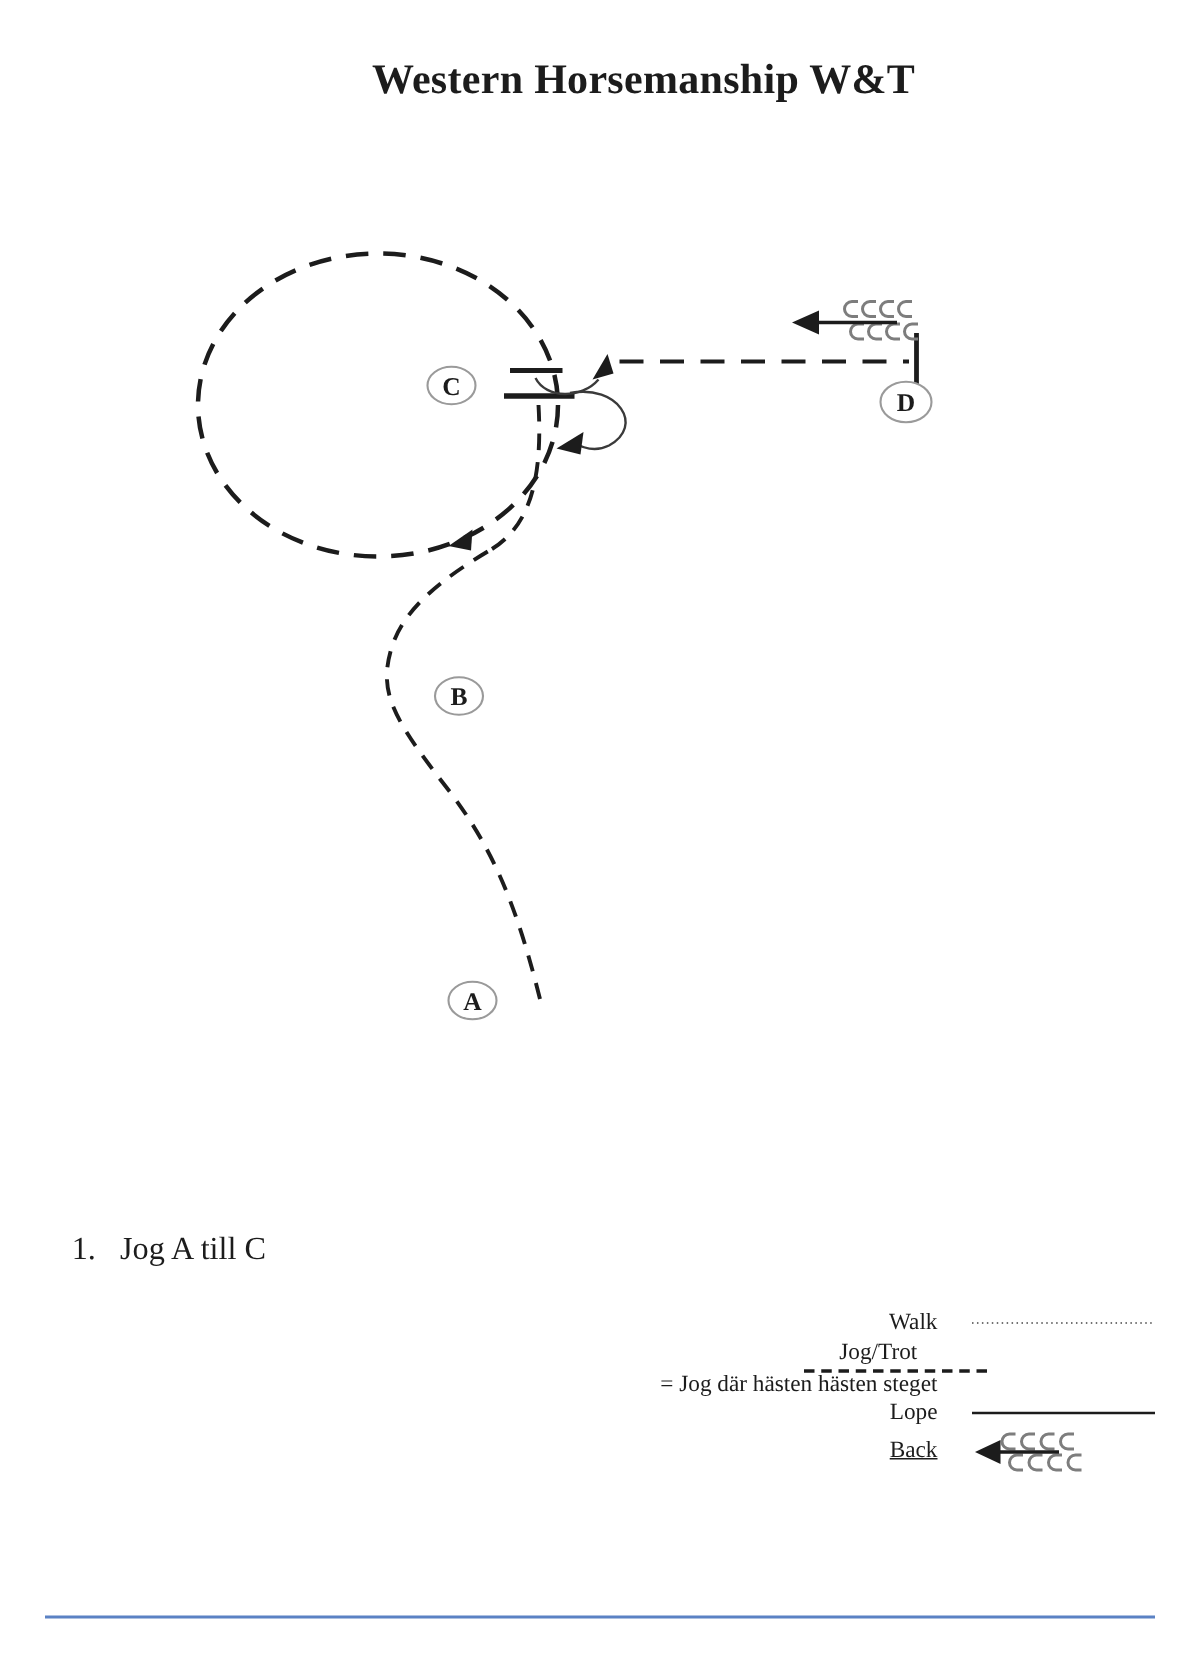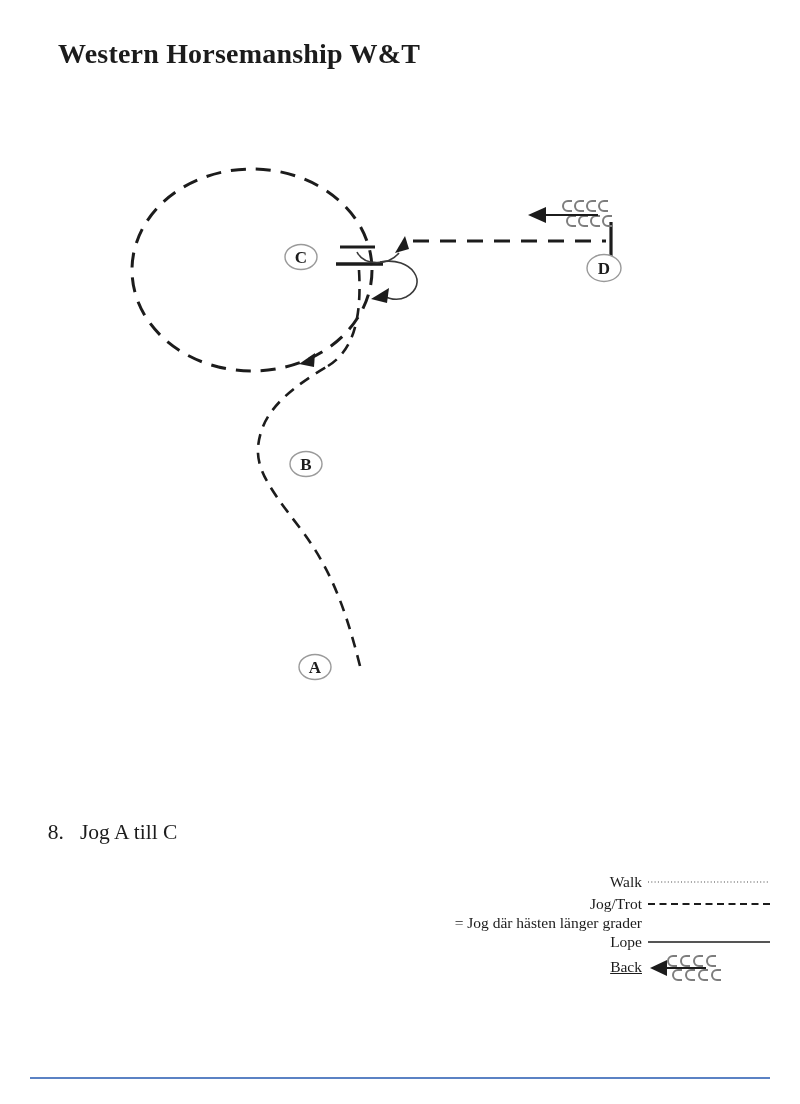--- a/index.html
+++ b/index.html
@@ -3,38 +3,38 @@
 <meta charset="utf-8">
 <style>
   html,body{margin:0;padding:0;}
   body{
     width:800px;height:1104px;position:relative;background:#ffffff;
     font-family:"Liberation Serif","DejaVu Serif",serif;color:#1c1c1c;
     overflow:hidden;
   }
   .page-title{
     position:absolute;top:38px;left:0;width:800px;
-    padding-left:58px;box-sizing:border-box;
+    text-align:center;padding-left:58px;box-sizing:border-box;
     font-size:28px;font-weight:bold;letter-spacing:0.2px;
   }
   .diagram-svg{position:absolute;top:0;left:0;}
   .instructions{
     position:absolute;top:745px;left:25px;
     font-size:21.5px;line-height:35px;white-space:pre;
   }
   .instructions .item{padding-left:12px;}
   .legend{
     position:absolute;top:871px;right:30px;width:346px;
     font-size:15.5px;
   }
   .legend-row{display:flex;align-items:center;}
-  .legend-row .lg-label{flex:1;text-align:right;margin-right:6px;white-space:nowrap;}
+  .legend-row .lg-label{flex:1;text-align:right;margin-right:23px;white-space:nowrap;}
   .legend-row .lg-line{width:122px;display:flex;align-items:center;}
   .row-walk{height:22px;}
-  .row-jog{height:21px;}
+  .row-jog{height:21px;flex-direction:column;}
   .row-extended{height:21px;}
   .row-note{height:18px;}
   .row-lope{height:20px;}
   .row-back{height:30px;text-decoration:underline;}
   .footer-rule{
     position:absolute;top:1077px;left:30px;width:740px;height:2px;
   }
   .marker-letter{
     font-family:"Liberation Serif","DejaVu Serif",serif;
     font-size:17px;font-weight:600;fill:#1c1c1c;
@@ -93,21 +93,21 @@
     <ellipse cx="315" cy="667" rx="16" ry="12.5" fill="#ffffff" stroke="#9a9a9a" stroke-width="1.4"></ellipse>
     <text class="marker-letter" x="315" y="673" text-anchor="middle">A</text>
   </g>
   <g>
     <ellipse cx="604" cy="268" rx="17" ry="13.5" fill="#ffffff" stroke="#9a9a9a" stroke-width="1.4"></ellipse>
     <text class="marker-letter" x="604" y="274" text-anchor="middle" font-weight="bold">D</text>
   </g>
 </svg>
 
 <div class="instructions">
-  <div class="item">  8.   Jog A till C</div>
+  <div class="item">  1.   Jog A till C</div>
   
   
   
   
 </div>
 
 <div class="legend">
 
   <div class="legend-row row-walk">
     <span class="lg-label">Walk</span>
@@ -122,21 +122,21 @@
     <span class="lg-label">Jog/Trot</span>
     <span class="lg-line">
       <svg width="122" height="6">
         <line x1="0" y1="3" x2="122" y2="3" stroke="#1c1c1c" stroke-width="2.2" stroke-dasharray="7 4.5"></line>
       </svg>
     </span>
   </div>
 
 
   <div class="legend-row row-note">
-    <span class="lg-label">= Jog där hästen länger grader</span>
+    <span class="lg-label">= Jog där hästen hästen steget</span>
     <span class="lg-line"></span>
   </div>
 
   <div class="legend-row row-lope">
     <span class="lg-label">Lope</span>
     <span class="lg-line">
       <svg width="122" height="6">
         <line x1="0" y1="3" x2="122" y2="3" stroke="#1c1c1c" stroke-width="1.6"></line>
       </svg>
     </span>

